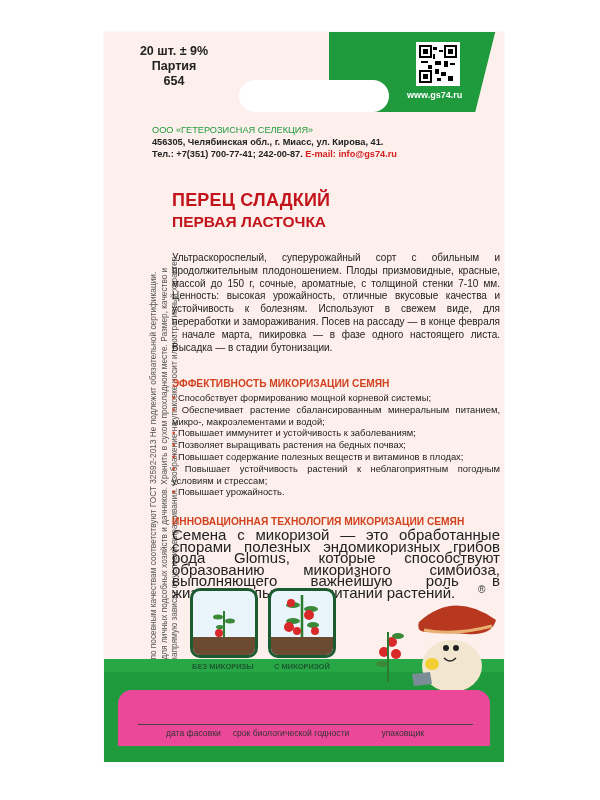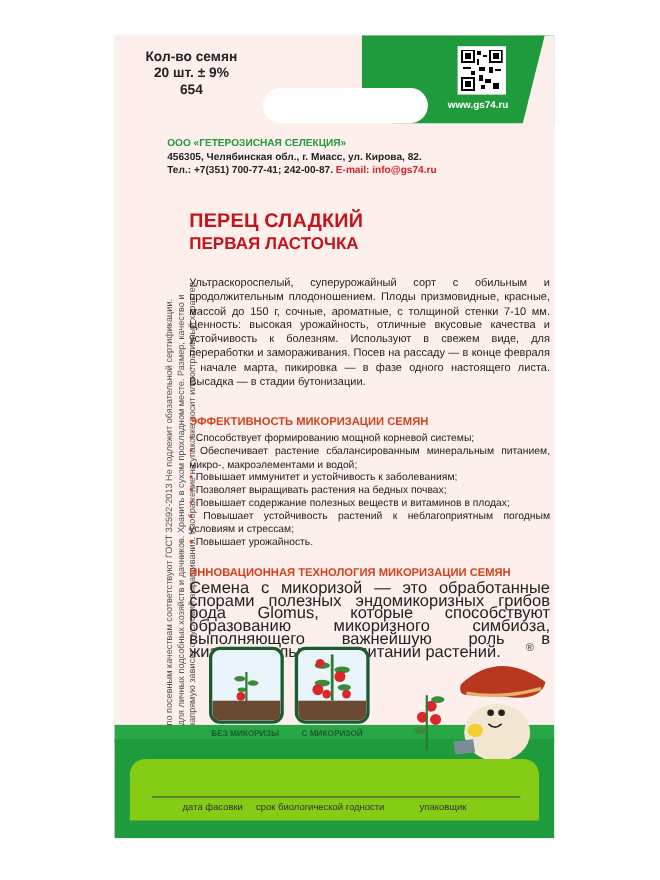--- a/index.html
+++ b/index.html
@@ -35,21 +35,21 @@
   }
 
   .seeds {
     position: absolute; left: 0; top: 12px; width: 140px; text-align: center;
     font-weight: bold; font-size: 12.5px; color: #222; line-height: 15px;
   }
 
   .company {
     position: absolute; left: 48px; top: 92px; font-size: 9.2px; line-height: 12px; color: #222; font-weight: bold;
   }
-  .company .name { color: #1f9a3c; font-weight: bold; }
+  .company .name { color: #1f9a3c; font-weight: normal; }
   .company .email { color: #d42020; }
 
   
   .side-text {
     position: absolute; left: 4px; top: 140px; width: 40px; height: 520px;
   }
   .side-text .rot {
     position: absolute; left: 40px; top: 520px; width: 520px;
     transform-origin: 0 0; transform: rotate(-90deg);
     font-size: 8.3px; line-height: 10.5px; color: #555;
@@ -89,21 +89,21 @@
 
   .reg { position: absolute; left: 374px; top: 552px; font-size: 10px; color: #333; }
 
   .green-bottom {
     position: absolute; left: 0; top: 640px; width: 400px; height: 90px; background: #1f9a3c;
   }
   .green-strip {
     position: absolute; left: 0; top: 627px; width: 400px; height: 16px; background: #28a746;
   }
   .label-area {
-    position: absolute; left: 14px; top: 658px; width: 372px; height: 56px; background: #84cc16;
+    position: absolute; left: 14px; top: 658px; width: 372px; height: 56px; background: #ec4899;
     border-radius: 14px 14px 0 0;
   }
   .sig-line { position: absolute; left: 20px; top: 34px; width: 335px; height: 1px; background: #444; }
   .sig-labels {
     position: absolute; left: 48px; top: 38px; font-size: 8.6px; color: #333; display: flex; gap: 12px;
   }
   .sig-labels span:nth-child(3) { margin-left: 20px; }
 
   .mushroom { position: absolute; left: 270px; top: 560px; width: 130px; height: 100px; }
 </style>
@@ -138,28 +138,28 @@
         <rect x="9" y="13" width="2" height="3" fill="#000"></rect>
         <rect x="12" y="15" width="3" height="2" fill="#000"></rect>
       <rect x="16" y="17" width="3" height="3" fill="#000"></rect>
         <rect x="10" y="18" width="2" height="2" fill="#000"></rect>
         <rect x="5" y="11" width="2" height="2" fill="#000"></rect>
     </svg>
   </div>
   <div class="site">www.gs74.ru</div>
 
   <div class="seeds">
-    <div>Кол-во семян</div>
     <div>20 шт. ± 9%</div>
+    <div>Партия</div>
     <div>654</div>
   </div>
 
   <div class="company">
     <div class="name">ООО «ГЕТЕРОЗИСНАЯ СЕЛЕКЦИЯ»</div>
-    <div>456305, Челябинская обл., г. Миасс, ул. Кирова, 82.</div>
+    <div>456305, Челябинская обл., г. Миасс, ул. Кирова, 41.</div>
     <div><span>Тел.: +7(351) 700-77-41; 242-00-87.</span> <span class="email">E-mail: info@gs74.ru</span></div>
   </div>
 
   <div class="side-text">
     <div class="rot">
       <div>Семена по посевным качествам соответствуют ГОСТ 32592-2013 Не подлежит обязательной сертификации.</div>
       <div>Семена для личных подсобных хозяйств и дачников. Хранить в сухом прохладном месте. Размер, качество и</div>
       <div>урожай напрямую зависят от условий выращивания. Изображение на упаковке носит иллюстративный характер.</div>
     </div>
   </div>

